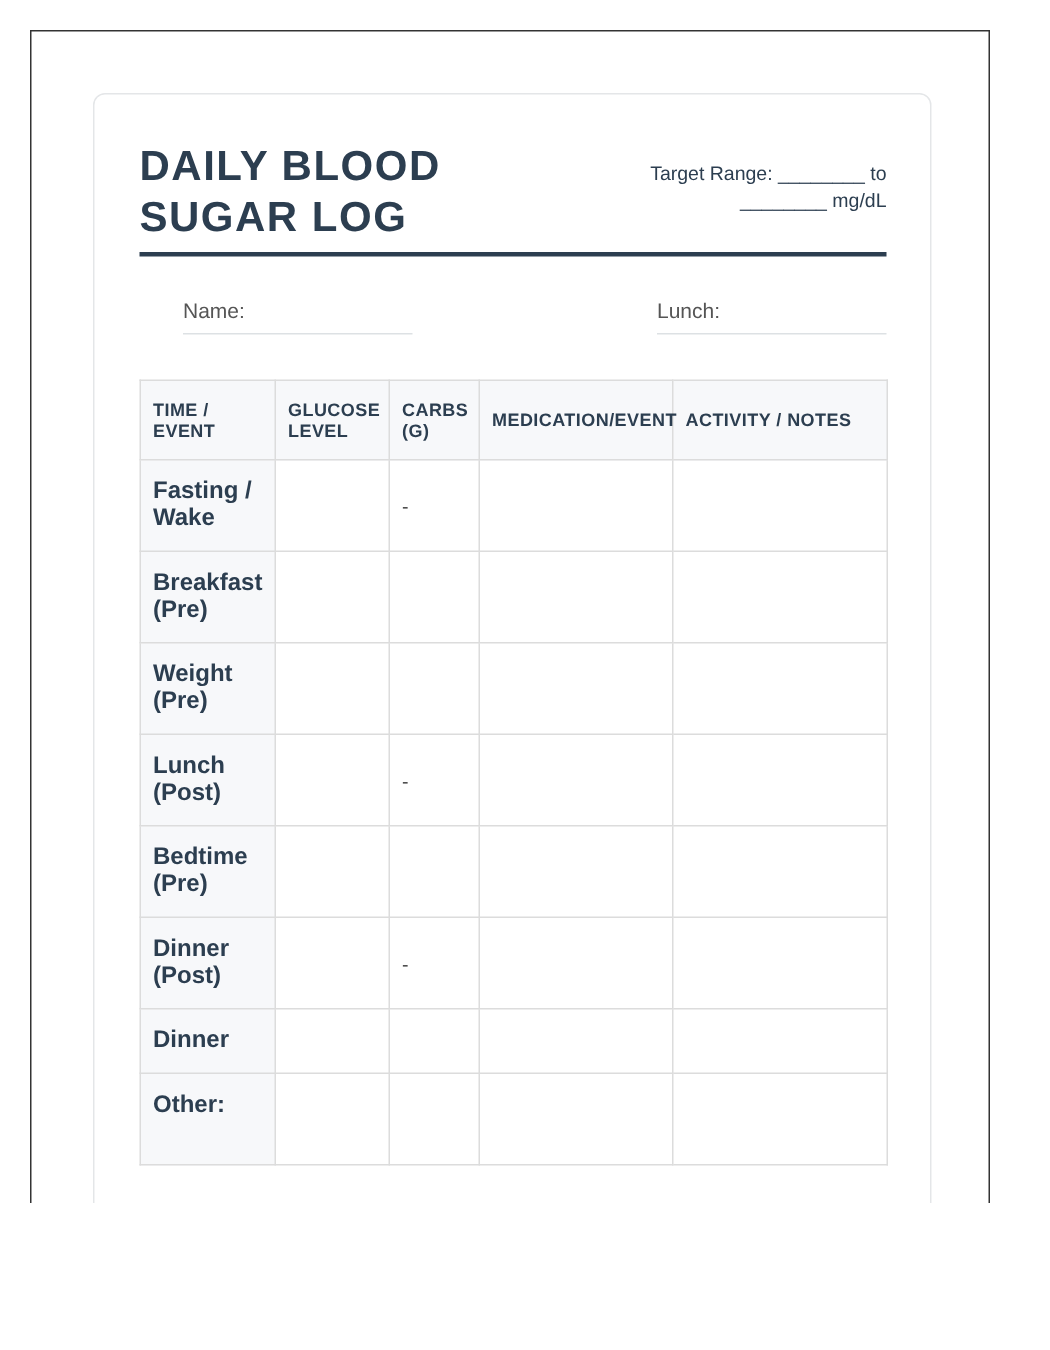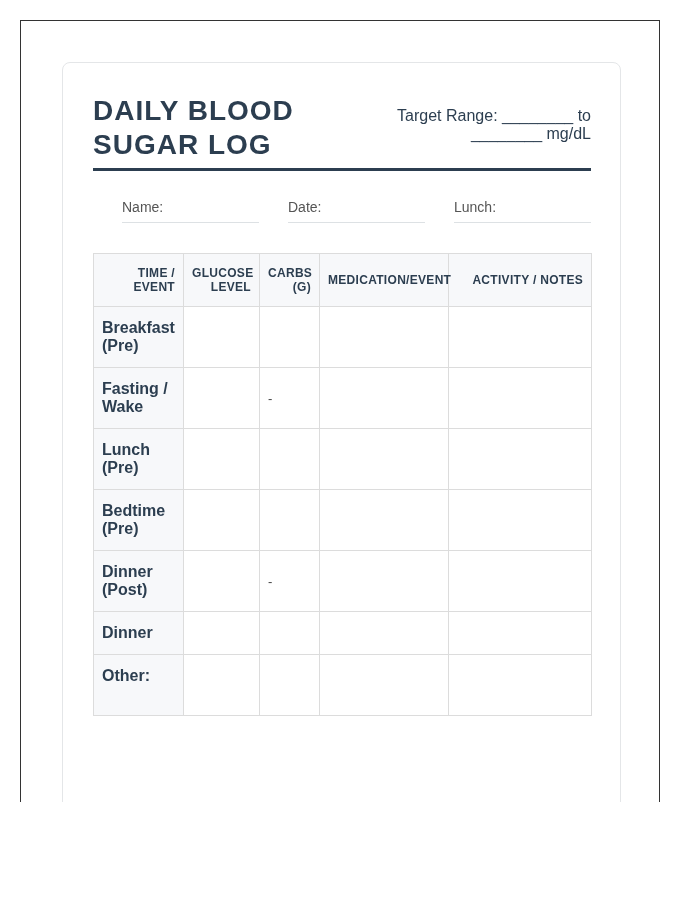--- a/index.html
+++ b/index.html
@@ -7,44 +7,43 @@
          font-family: "Liberation Sans", sans-serif; color: #2c3e50; }
   .frame { position: absolute; left: 20px; top: 20px; width: 640px; height: 782px;
            border: 1px solid #333; border-bottom: none; overflow: hidden; background: #fff; box-sizing: border-box; }
   .card { position: absolute; left: 41px; top: 41px; width: 559px; height: 900px;
           border: 1px solid #e4e6e8; border-radius: 8px; box-sizing: border-box; background: #fff; }
   .header { position: absolute; left: 30px; top: 28px; width: 498px; height: 80px;
             border-bottom: 3px solid #2c3e50; box-sizing: border-box; }
   .title { position: absolute; left: 0; top: 3px; width: 300px; margin: 0;
            font-size: 28px; font-weight: bold; letter-spacing: 1px; line-height: 34px; color: #2c3e50; }
   .target { position: absolute; right: 0; top: 16px; width: 200px; text-align: right;
-            font-size: 16px; line-height: 18px; color: #2c3e50; }
+            font-size: 13px; line-height: 18px; color: #2c3e50; }
   .fields { position: absolute; left: 30px; top: 136px; width: 498px; height: 24px; display: flex; justify-content: space-between; }
   .field { width: 153px; height: 24px; border-bottom: 1px solid #dde1e4; font-size: 14px; color: #555; line-height: 17px; box-sizing: border-box; margin-left: 29px; }
   table.log { position: absolute; left: 30px; top: 190px; width: 498px; border-collapse: collapse; table-layout: fixed; }
   table.log th, table.log td { border: 1px solid #dcdcdc; padding: 0 8px; vertical-align: middle; box-sizing: border-box; }
-  table.log th { background: #f7f8fa; font-size: 12px; font-weight: bold; text-align: right; color: #2c3e50; height: 53px; line-height: 14px; letter-spacing: 0.3px; }
+  table.log th { background: #f7f8fa; font-size: 12px; font-weight: bold; text-align: left; color: #2c3e50; height: 53px; line-height: 14px; letter-spacing: 0.3px; }
   table.log td.event { background: #f7f8fa; font-size: 16px; font-weight: bold; line-height: 18px; color: #2c3e50; }
   table.log td { height: 61px; font-size: 13px; color: #444; }
   table.log tr.short td { height: 43px; }
   .dash { font-size: 13px; color: #555; }
 </style>
 </head>
 <body>
 
 <div class="frame">
   <div class="card">
     <div class="header">
       <h1 class="title">DAILY BLOOD SUGAR LOG</h1>
       <div class="target">Target Range: ________ to ________ mg/dL</div>
     </div>
 
     <div class="fields">
       <div class="field">Name:</div>
-      <div class="field">Date:</div>
       <div class="field">Lunch:</div>
     </div>
 
     <table class="log">
       <colgroup>
         <col style="width:90px">
           <col style="width:76px">
           <col style="width:60px">
           <col style="width:129px">
           <col style="width:143px">
@@ -53,37 +52,44 @@
         <tr>
           <th>TIME / EVENT</th>
           <th>GLUCOSE LEVEL</th>
           <th>CARBS (G)</th>
           <th>MEDICATION/EVENT</th>
           <th>ACTIVITY / NOTES</th>
         </tr>
       </thead>
       <tbody>
         <tr>
+          <td class="event">Fasting / Wake</td>
+          <td></td>
+          <td class="dash">-</td>
+          <td></td>
+          <td></td>
+        </tr>
+        <tr>
           <td class="event">Breakfast (Pre)</td>
           <td></td>
           <td class="dash"></td>
           <td></td>
           <td></td>
         </tr>
         <tr>
-          <td class="event">Fasting / Wake</td>
+          <td class="event">Weight (Pre)</td>
           <td></td>
-          <td class="dash">-</td>
+          <td class="dash"></td>
           <td></td>
           <td></td>
         </tr>
         <tr>
-          <td class="event">Lunch (Pre)</td>
+          <td class="event">Lunch (Post)</td>
           <td></td>
-          <td class="dash"></td>
+          <td class="dash">-</td>
           <td></td>
           <td></td>
         </tr>
         <tr>
           <td class="event">Bedtime (Pre)</td>
           <td></td>
           <td class="dash"></td>
           <td></td>
           <td></td>
         </tr>

